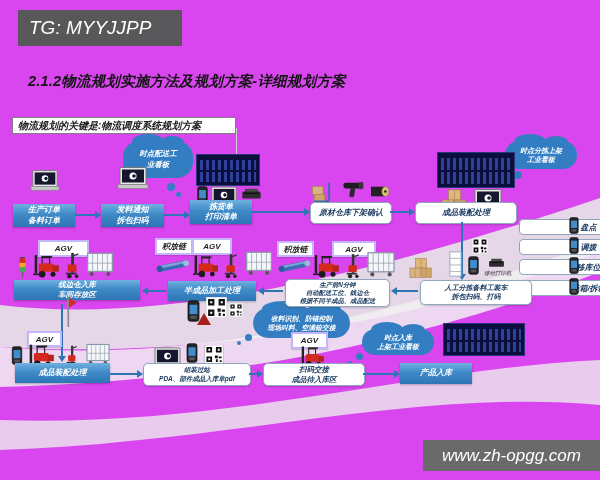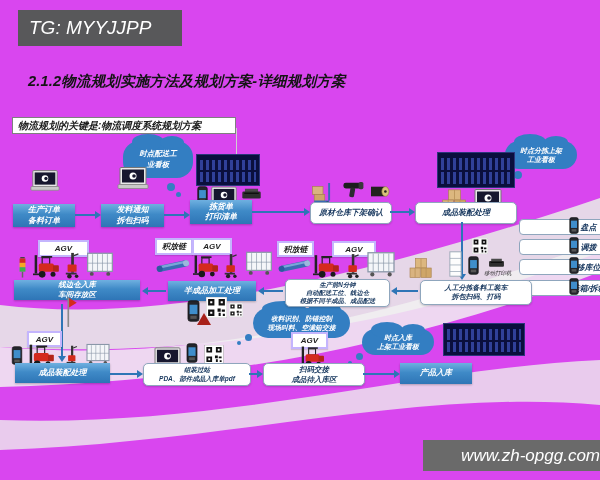--- a/index.html
+++ b/index.html
@@ -2,21 +2,21 @@
 <html><head>
 <meta charset="utf-8">
 <style>
   html,body{margin:0;padding:0;background:#fff;font-family:"Liberation Sans","DejaVu Sans",sans-serif;}
   #canvas{position:relative;width:600px;height:480px;background:#d946ef;overflow:hidden;font-style:italic;}
   .abs{position:absolute;}
   
   .wm-top{left:18px;top:10px;width:164px;height:36px;background:#58585a;color:#fff;font-size:19px;
           display:flex;align-items:center;padding-left:11px;box-sizing:border-box;}
   .wm-bottom{left:423px;top:440px;width:177px;height:31px;background:#6a6a6a;color:#fff;font-size:17px;
-          display:flex;align-items:center;justify-content:flex-end;}
+          display:flex;align-items:center;justify-content:center;}
   
   .title{left:28px;top:72px;font-size:14.5px;font-weight:bold;color:#141414;letter-spacing:.2px;}
   .keynote{left:12px;top:117px;width:224px;height:17px;border:1px solid #7f7f7f;background:#fff;
            font-size:10px;font-weight:bold;color:#1a1a1a;display:flex;align-items:center;padding-left:5px;box-sizing:border-box;}
   .vline{left:236px;top:128px;width:1px;height:40px;background:#cfcfcf;}
   
   .bnode{position:absolute;background:linear-gradient(180deg,#6fb0e0 0%,#3f8ac7 45%,#2e75b6 100%);
          border-radius:0;color:#fff;font-weight:bold;display:flex;flex-direction:column;align-items:center;
          justify-content:center;text-align:center;font-size:8px;line-height:1.3;box-shadow:0 1px 2px rgba(0,0,0,.25);}
   .wnode{position:absolute;background:#fff;border:1px solid #8fa6bd;border-radius:5px;color:#17375e;font-weight:bold;

